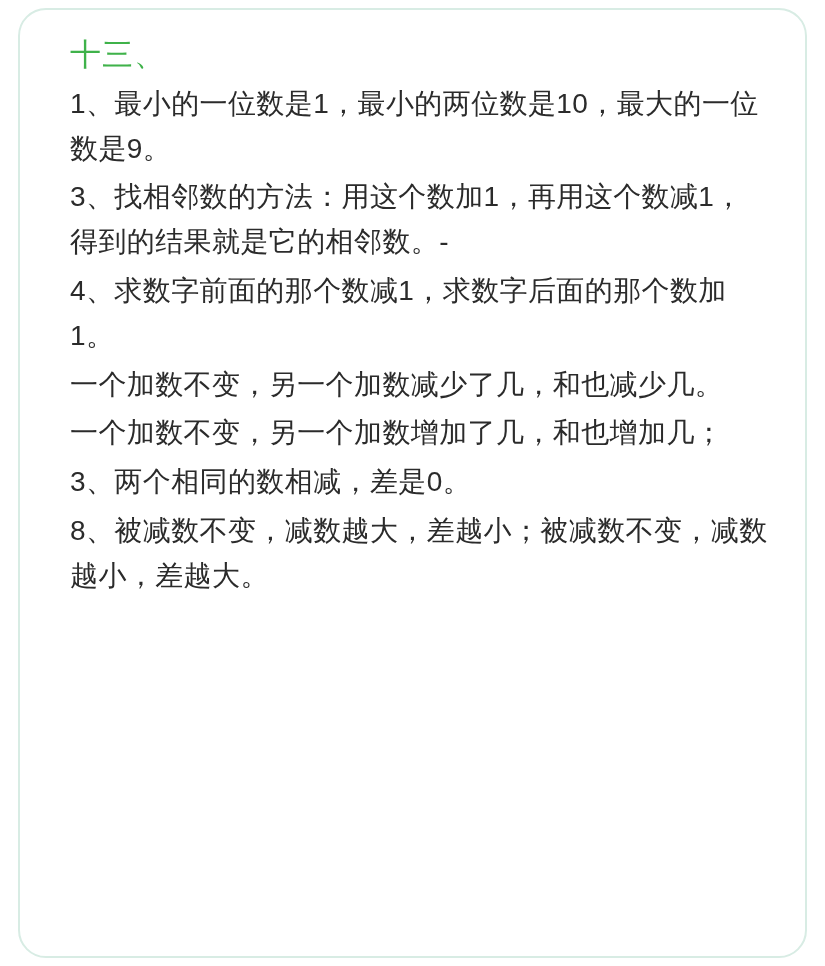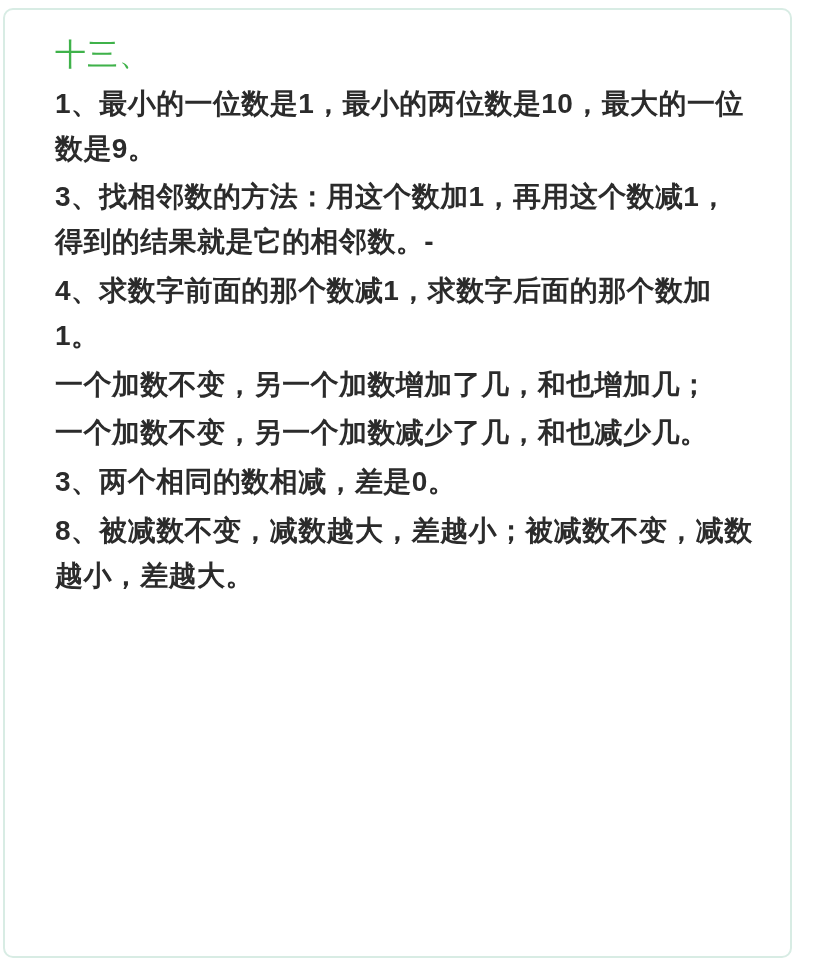--- a/index.html
+++ b/index.html
@@ -8,58 +8,58 @@
   }
   body {
     width: 825px;
     height: 966px;
     background: #ffffff;
     font-family: "Liberation Sans", sans-serif;
     overflow: hidden;
   }
   .card {
     position: absolute;
-    left: 3px;
+    left: 18px;
     top: 8px;
     width: 789px;
     height: 950px;
     background: #ffffff;
     border: 2px solid #d8ece4;
-    border-radius: 10px;
+    border-radius: 28px;
     box-sizing: border-box;
     overflow: hidden;
   }
   .content {
     padding: 24px 34px 0 50px;
   }
   .heading {
     color: #3fb24a;
     font-size: 31px;
     line-height: 1.35;
     letter-spacing: 1px;
     margin: 0 0 6px 0;
     font-weight: 400;
   }
   .para {
     color: #2b2b2b;
     font-size: 28px;
     line-height: 1.60;
     letter-spacing: 0.4px;
     margin: 4px 0 1px 0;
-    font-weight: 700;
+    font-weight: 400;
     text-align: left;
   }
 </style>
 </head>
 <body>
 
 <div class="card">
   <div class="content">
     <p class="heading">十三、</p>
     <p class="para">1、最小的一位数是1，最小的两位数是10，最大的一位数是9。</p>
     <p class="para">3、找相邻数的方法：用这个数加1，再用这个数减1，得到的结果就是它的相邻数。-</p>
     <p class="para">4、求数字前面的那个数减1，求数字后面的那个数加1。</p>
+    <p class="para">一个加数不变，另一个加数减少了几，和也减少几。</p>
     <p class="para">一个加数不变，另一个加数增加了几，和也增加几；</p>
-    <p class="para">一个加数不变，另一个加数减少了几，和也减少几。</p>
     <p class="para">3、两个相同的数相减，差是0。</p>
     <p class="para">8、被减数不变，减数越大，差越小；被减数不变，减数越小，差越大。</p>
   </div>
 </div>
 
 </body></html>

